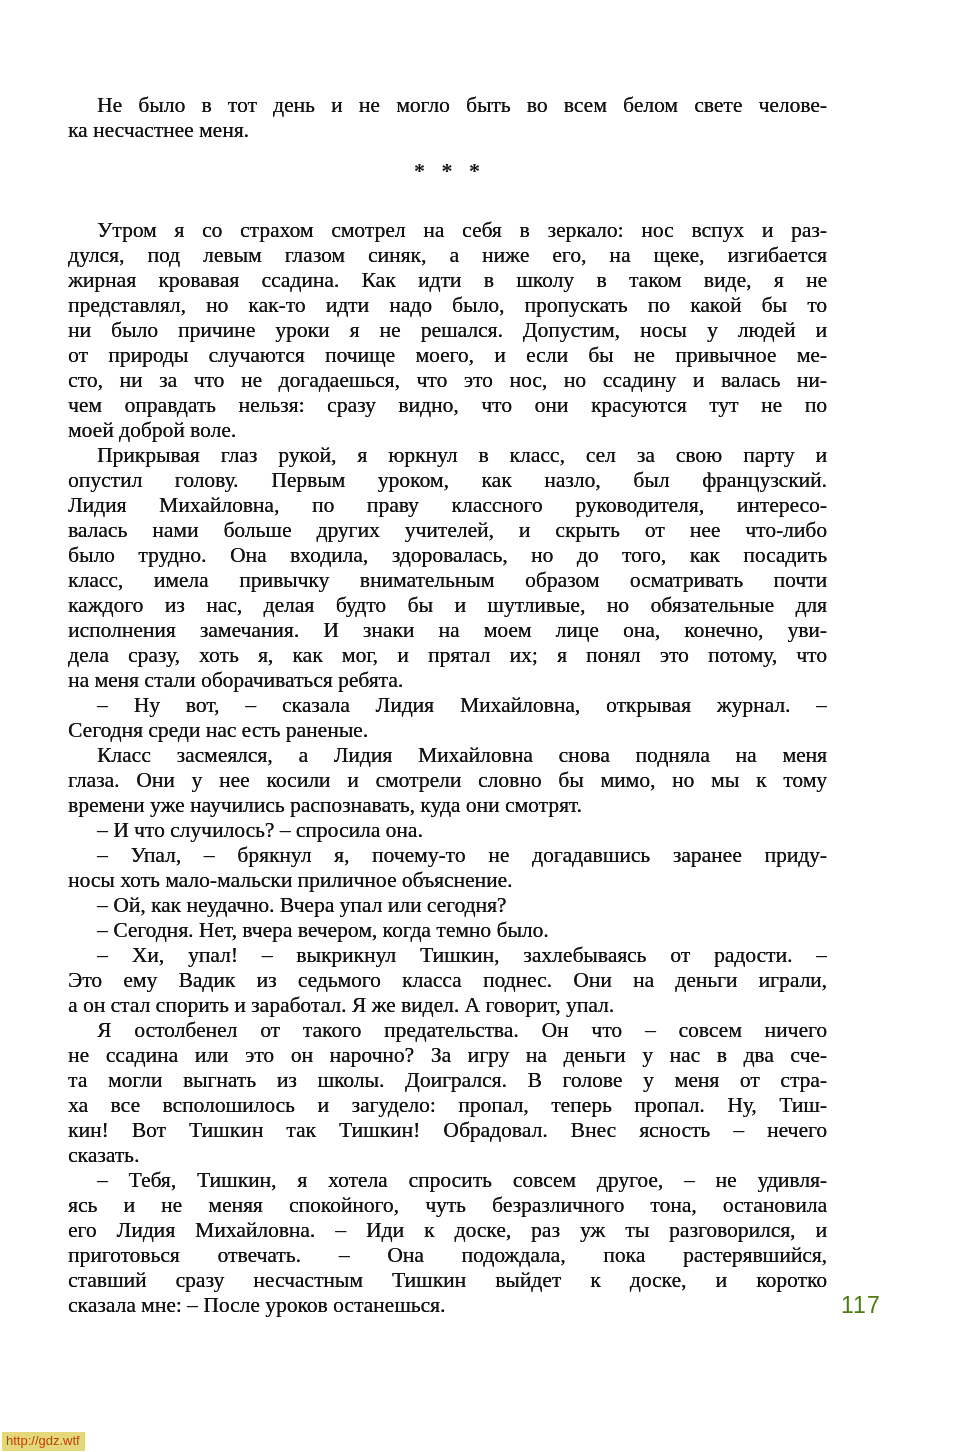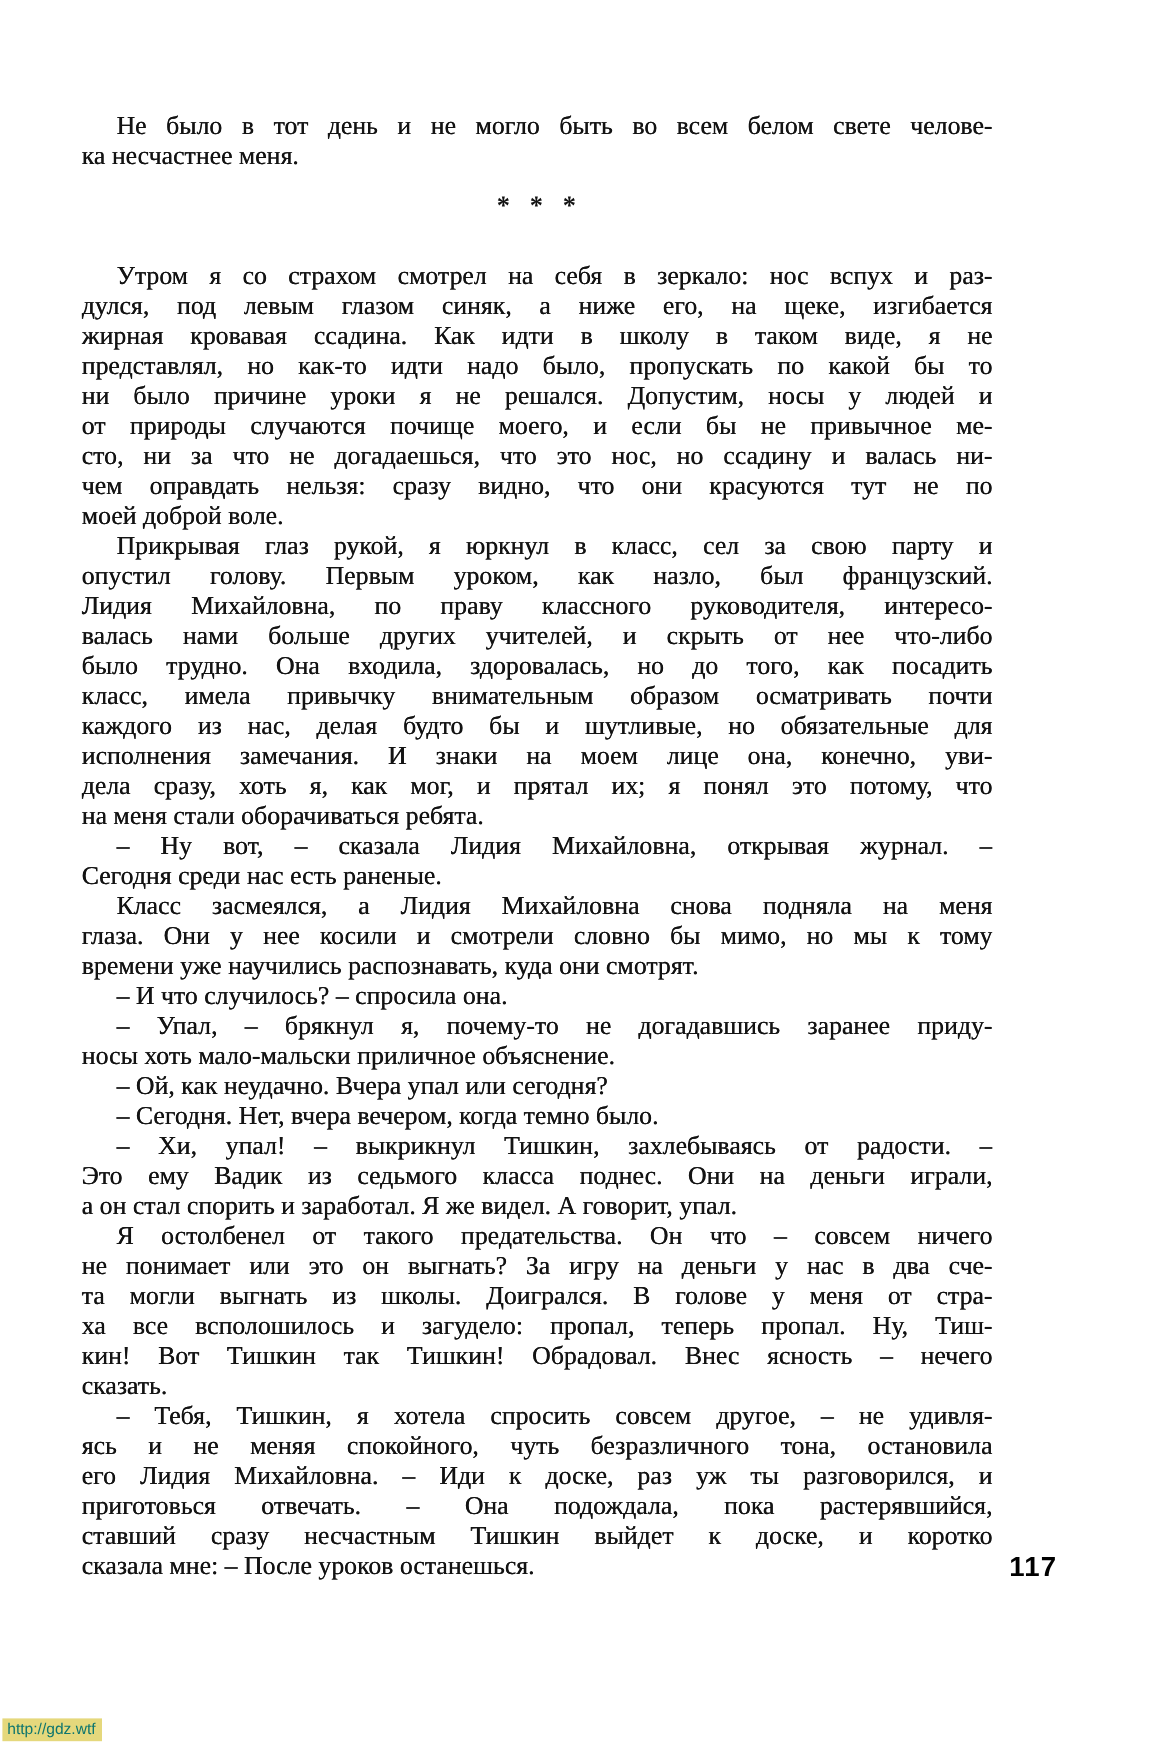--- a/index.html
+++ b/index.html
@@ -38,29 +38,28 @@
     text-shadow:0.25px 0 0 currentColor;
     white-space:normal;
   }
   .line.last{text-align-last:left;}
   .line.first{text-indent:29px;}
   .pageno{
     position:absolute;
     left:841px;top:1292px;
     font-family:"Liberation Sans","DejaVu Sans",sans-serif;
     font-size:23px;
-    color:#000000;
+    color:#4d7c0f;
     letter-spacing:1px;
-    font-weight:bold;
   }
   .watermark{
     position:absolute;
     left:2px;top:1432px;
     background:#e5d87c;
-    color:#0f766e;
+    color:#c2410c;
     font-family:"Liberation Sans","DejaVu Sans",sans-serif;
     font-size:13px;
     line-height:16px;
     padding:1px 5px 2px 4px;
     text-align:right;
   }
 </style>
 </head>
 <body>
 
@@ -116,21 +115,21 @@
       <div>
         <div class="line first last">– Сегодня. Нет, вчера вечером, когда темно было.</div>
       </div>
       <div>
         <div class="line first">– Хи, упал! – выкрикнул Тишкин, захлебываясь от радости. –</div>
         <div class="line">Это ему Вадик из седьмого класса поднес. Они на деньги играли,</div>
         <div class="line last">а он стал спорить и заработал. Я же видел. А говорит, упал.</div>
       </div>
       <div>
         <div class="line first">Я остолбенел от такого предательства. Он что – совсем ничего</div>
-        <div class="line">не понимает или это он выгнать? За игру на деньги у нас в два сче-</div>
+        <div class="line">не ссадина или это он нарочно? За игру на деньги у нас в два сче-</div>
         <div class="line">та могли выгнать из школы. Доигрался. В голове у меня от стра-</div>
         <div class="line">ха все всполошилось и загудело: пропал, теперь пропал. Ну, Тиш-</div>
         <div class="line">кин! Вот Тишкин так Тишкин! Обрадовал. Внес ясность – нечего</div>
         <div class="line last">сказать.</div>
       </div>
       <div>
         <div class="line first">– Тебя, Тишкин, я хотела спросить совсем другое, – не удивля-</div>
         <div class="line">ясь и не меняя спокойного, чуть безразличного тона, остановила</div>
         <div class="line">его Лидия Михайловна. – Иди к доске, раз уж ты разговорился, и</div>
         <div class="line">приготовься отвечать. – Она подождала, пока растерявшийся,</div>

